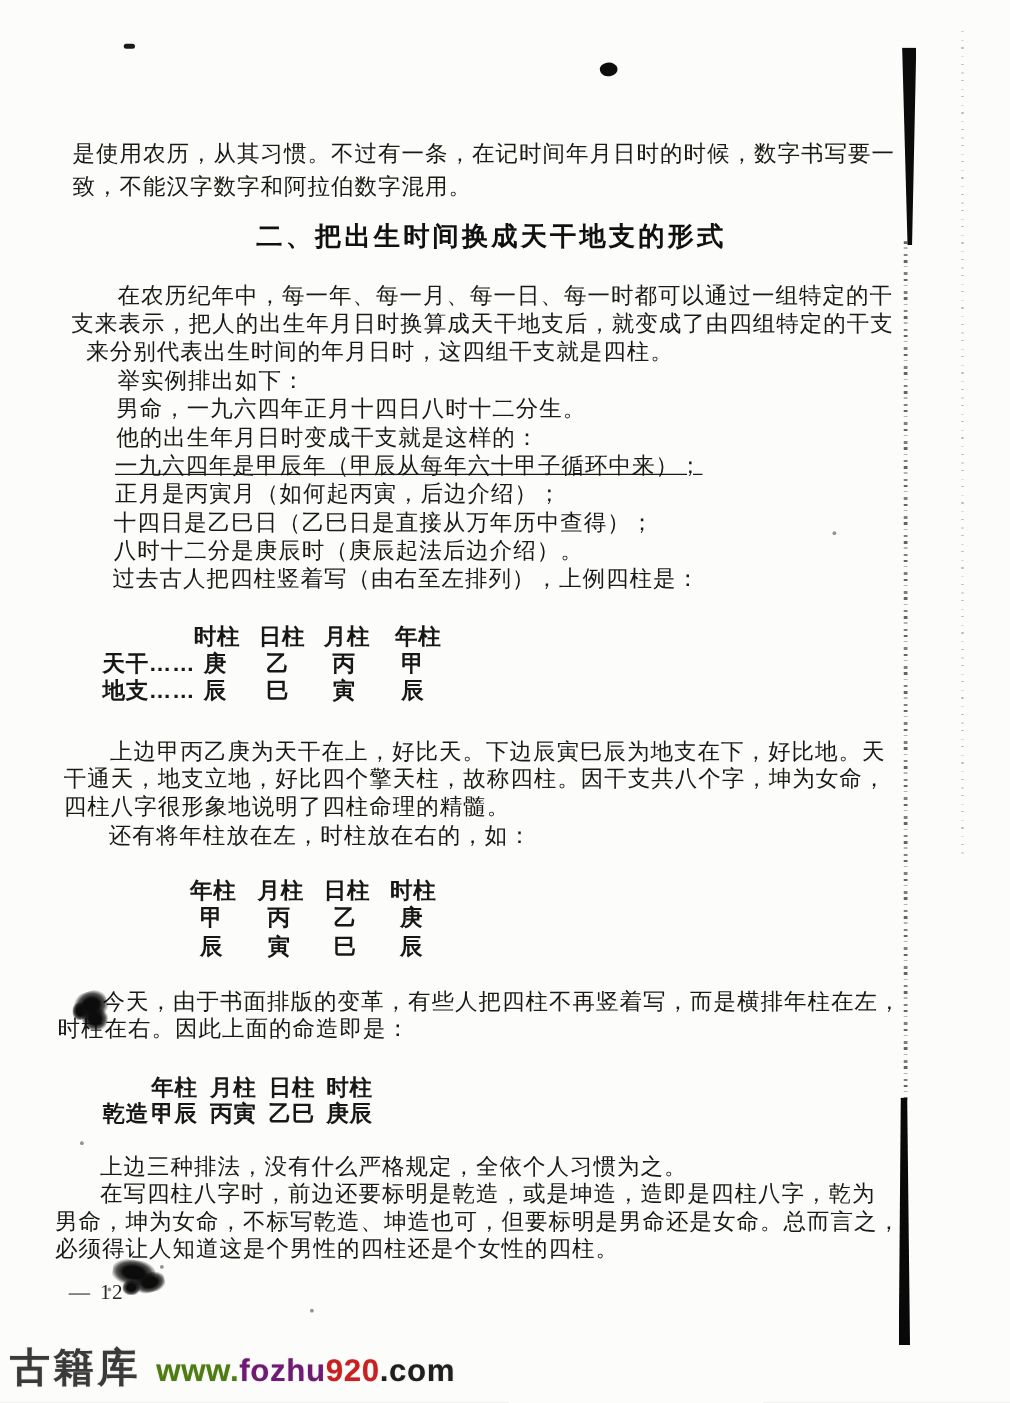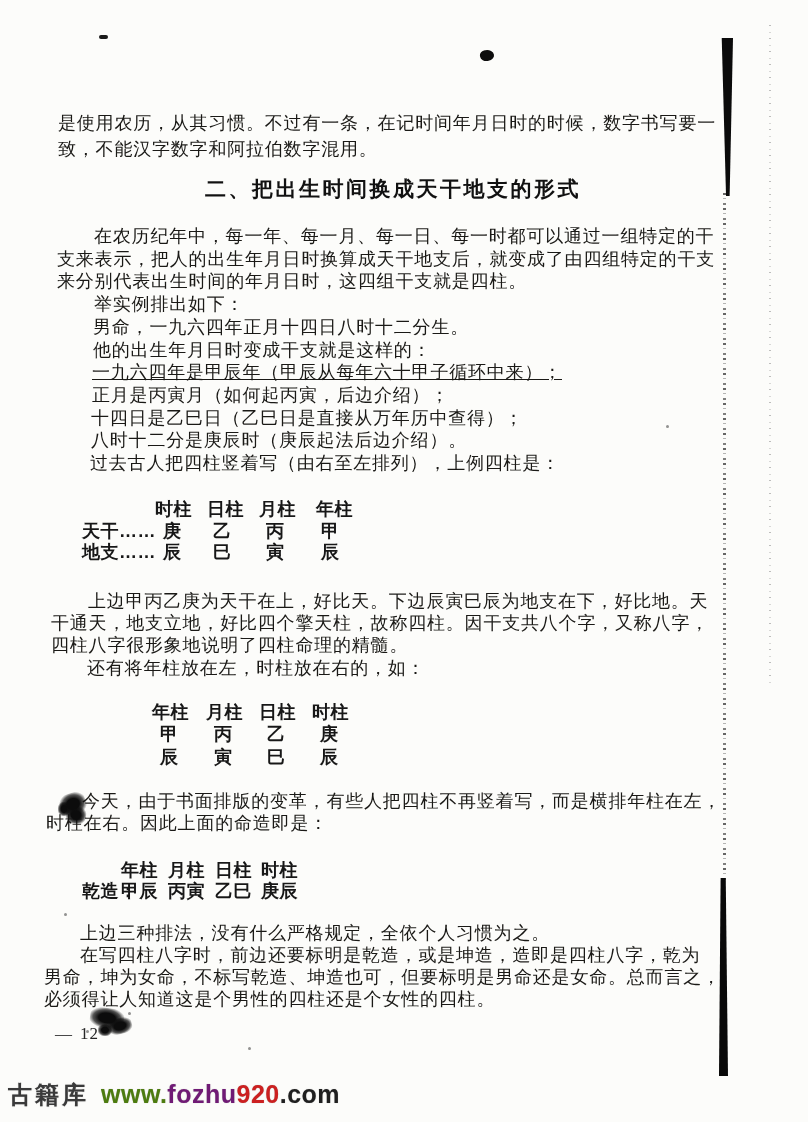--- a/index.html
+++ b/index.html
@@ -56,21 +56,21 @@
     position:absolute;
     top:1080px;left:8px;
     font-family:"Liberation Sans",sans-serif;
     font-weight:700;
     font-size:25px;
     line-height:28px;
     letter-spacing:0.5px;
     white-space:nowrap;
     text-shadow:0 0 1px rgba(40,40,40,.35);
   }
-  .wm-cn{font-size:24px;color:#3a3a3a;margin-right:12px;letter-spacing:3px;}
+  .wm-cn{font-size:32px;color:#3a3a3a;margin-right:12px;letter-spacing:3px;}
   .wm-www{color:#4d7c0f;}
   .wm-green{color:#701a75;}
   .wm-red{color:#cc2020;}
   .wm-tld{color:#1f1f1f;}
   
   .gutter-bar-top{
     position:absolute;left:721px;top:38px;width:12px;height:158px;
     background:#0b0b0b;
     clip-path:polygon(6% 0,100% 0,72% 100%,42% 100%);
   }
@@ -112,21 +112,21 @@
   <div>
     <div class="ln" style="top:113px;left:58px;">是使用农历，从其习惯。不过有一条，在记时间年月日时的时候，数字书写要一</div>
     <div class="ln" style="top:139px;left:58px;">致，不能汉字数字和阿拉伯数字混用。</div>
   </div>
 
   <div class="heading">二、把出生时间换成天干地支的形式</div>
 
   <div>
     <div class="ln" style="top:226px;left:94px;">在农历纪年中，每一年、每一月、每一日、每一时都可以通过一组特定的干</div>
     <div class="ln" style="top:249px;left:57px;">支来表示，把人的出生年月日时换算成天干地支后，就变成了由四组特定的干支</div>
-    <div class="ln" style="top:271px;left:57px;text-align:right;">来分别代表出生时间的年月日时，这四组干支就是四柱。</div>
+    <div class="ln" style="top:271px;left:69px;text-align:right;">来分别代表出生时间的年月日时，这四组干支就是四柱。</div>
     <div class="ln" style="top:294px;left:94px;">举实例排出如下：</div>
     <div class="ln" style="top:317px;left:93px;">男命，一九六四年正月十四日八时十二分生。</div>
     <div class="ln" style="top:340px;left:93px;">他的出生年月日时变成干支就是这样的：</div>
     <div class="ln" style="top:362px;left:92px;text-decoration:underline;">一九六四年是甲辰年（甲辰从每年六十甲子循环中来）；</div>
     <div class="ln" style="top:385px;left:92px;">正月是丙寅月（如何起丙寅，后边介绍）；</div>
     <div class="ln" style="top:408px;left:91px;">十四日是乙巳日（乙巳日是直接从万年历中查得）；</div>
     <div class="ln" style="top:430px;left:91px;">八时十二分是庚辰时（庚辰起法后边介绍）。</div>
     <div class="ln" style="top:453px;left:90px;">过去古人把四柱竖着写（由右至左排列），上例四柱是：</div>
   </div>
 
@@ -144,21 +144,21 @@
 
     <span class="cell" style="top:540px;left:82px;">地支……</span>
     <span class="cell" style="top:540px;left:163px;">辰</span>
     <span class="cell" style="top:540px;left:213px;">巳</span>
     <span class="cell" style="top:540px;left:266px;">寅</span>
     <span class="cell" style="top:540px;left:321px;">辰</span>
   </div>
 
   <div>
     <div class="ln" style="top:591px;left:88px;">上边甲丙乙庚为天干在上，好比天。下边辰寅巳辰为地支在下，好比地。天</div>
-    <div class="ln" style="top:613px;left:51px;">干通天，地支立地，好比四个擎天柱，故称四柱。因干支共八个字，又称八字，</div>
+    <div class="ln" style="top:613px;left:51px;">干通天，地支立地，好比四个擎天柱，故称四柱。因干支共八个字，坤为女命，</div>
     <div class="ln" style="top:635px;left:51px;">四柱八字很形象地说明了四柱命理的精髓。</div>
     <div class="ln" style="top:658px;left:87px;">还有将年柱放在左，时柱放在右的，如：</div>
   </div>
 
   <div>
     <span class="cell" style="top:700px;left:152px;">年柱</span>
     <span class="cell" style="top:700px;left:206px;">月柱</span>
     <span class="cell" style="top:700px;left:259px;">日柱</span>
     <span class="cell" style="top:700px;left:312px;">时柱</span>
 

